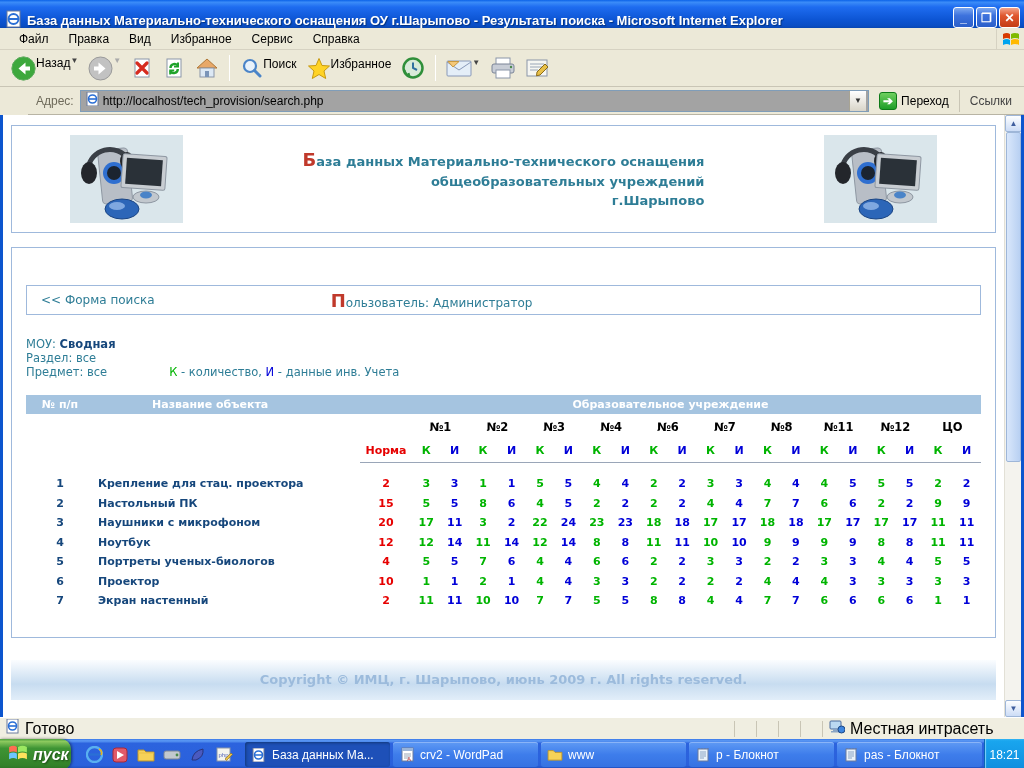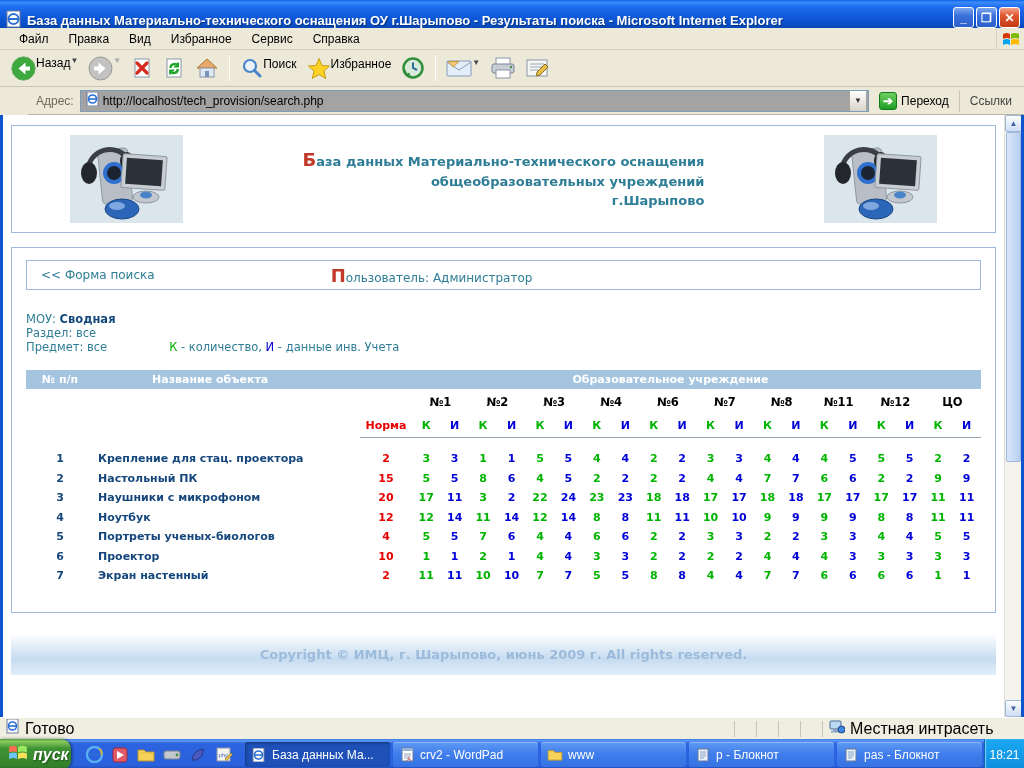--- a/index.html
+++ b/index.html
@@ -54,21 +54,21 @@
 
   .hdr-box { border:1px solid #9FB9DC; height:108px; display:flex; align-items:center; justify-content:space-between;
     padding:0 58px; }
   .logo { width:113px; height:88px; background:#DAE6EB; }
   .page-title { text-align:right; font-family:"DejaVu Sans",sans-serif; font-weight:bold; font-size:13px;
     color:#2E7D96; line-height:1.45; }
   .page-title .bigred, .dropred { color:#C0392B; font-size:18px; font-weight:bold; }
 
   .main-box { border:1px solid #9FB9DC; margin-top:14px; padding:12px 14px 26px 14px; }
   .nav-bar { border:1px solid #9FB9DC; height:30px; display:flex; align-items:center; padding:0 14px;
-    font-family:"DejaVu Sans",sans-serif; font-size:12px; color:#2E7D96; }
+    font-family:"DejaVu Sans",sans-serif; font-size:12px; color:#2E7D96;margin-top:25px; }
   .nav-user { margin-left:176px; }
   .back-link { cursor:pointer; }
 
   .filters { margin-top:22px; font-family:"DejaVu Sans",sans-serif; font-size:11.5px; color:#2E7D96; line-height:14px; }
   .filters .bold-navy { color:#16477C; font-weight:bold; }
   .legend { margin-left:62px; }
   .legend .kcol { color:#00B400; } .legend .icol { color:#0000D8; }
 
   table.data { margin-top:16px; width:100%; border-collapse:collapse; table-layout:fixed;
     font-family:"DejaVu Sans",sans-serif; font-size:11px; }

